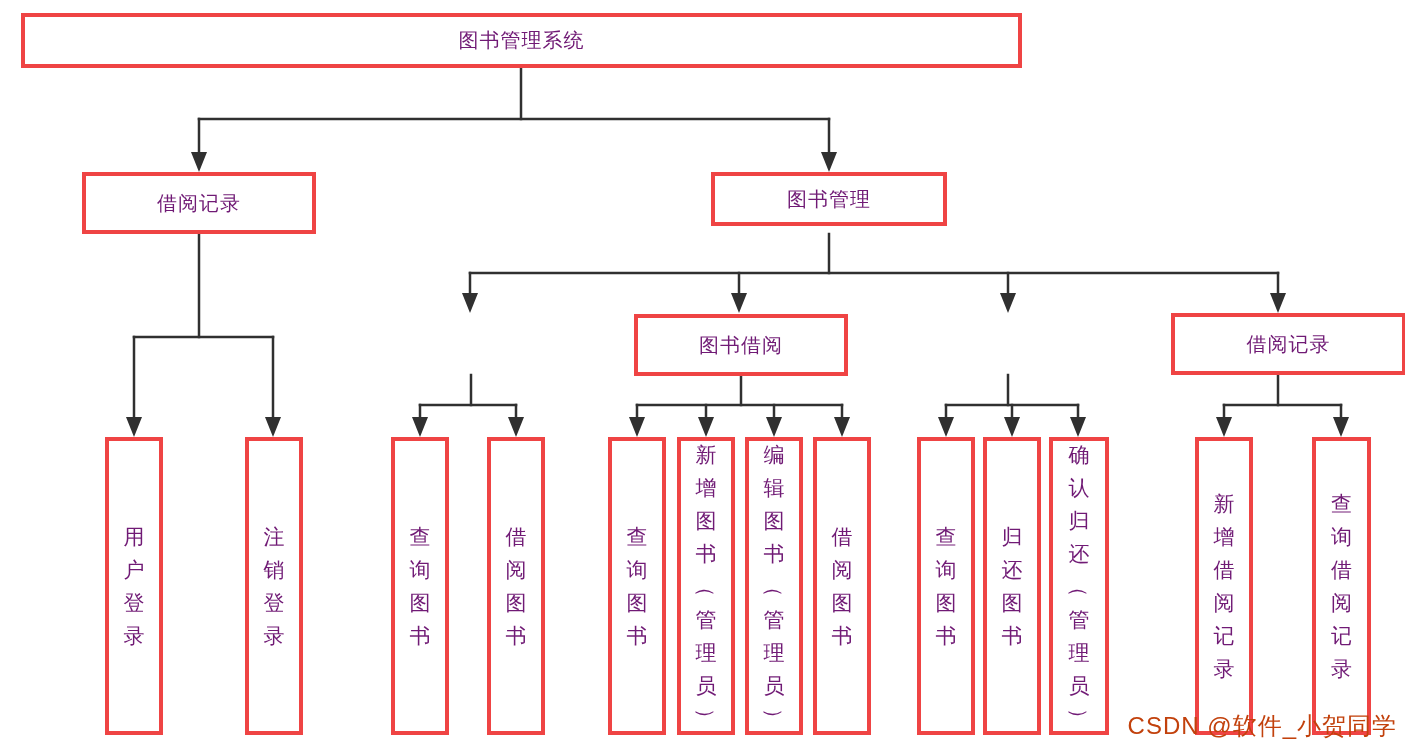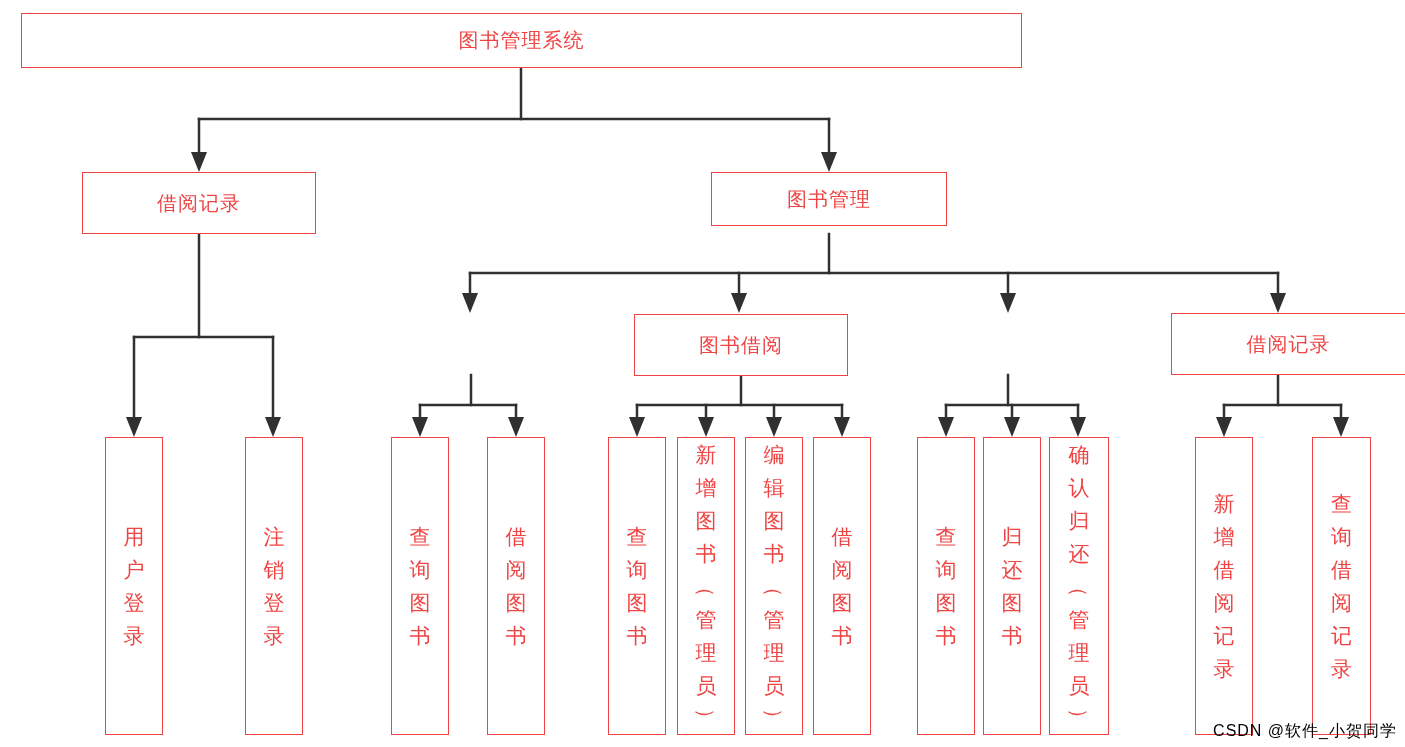--- a/index.html
+++ b/index.html
@@ -17,26 +17,26 @@
   }
   #connector-layer {
     position: absolute;
     left: 0;
     top: 0;
     pointer-events: none;
   }
   .box {
     position: absolute;
     box-sizing: border-box;
-    border: 1px solid #ef4444;
+    border: 4px solid #ef4444;
     background: #ffffff;
     display: flex;
     align-items: center;
     justify-content: center;
-    color: #ef4444;
+    color: #701a75;
   }
   .box.h .label {
     font-size: 20px;
     letter-spacing: 1px;
     white-space: nowrap;
   }
   .vtext {
     display: flex;
     flex-direction: column;
     align-items: center;
@@ -45,22 +45,22 @@
     height: 100%;
     font-size: 21px;
     line-height: 1;
   }
   .vtext span { display: block; }
   .vtext span.rot { transform: rotate(90deg); }
   #watermark {
     position: absolute;
     right: 8px;
     bottom: 5px;
-    font-size: 16px;
-    color: #000000;
+    font-size: 24px;
+    color: #c2410c;
     letter-spacing: 1px;
     white-space: nowrap;
   }
 </style>
 </head>
 <body>
 
 <div id="stage">
 
   <svg id="connector-layer" width="1405" height="747" viewBox="0 0 1405 747">

